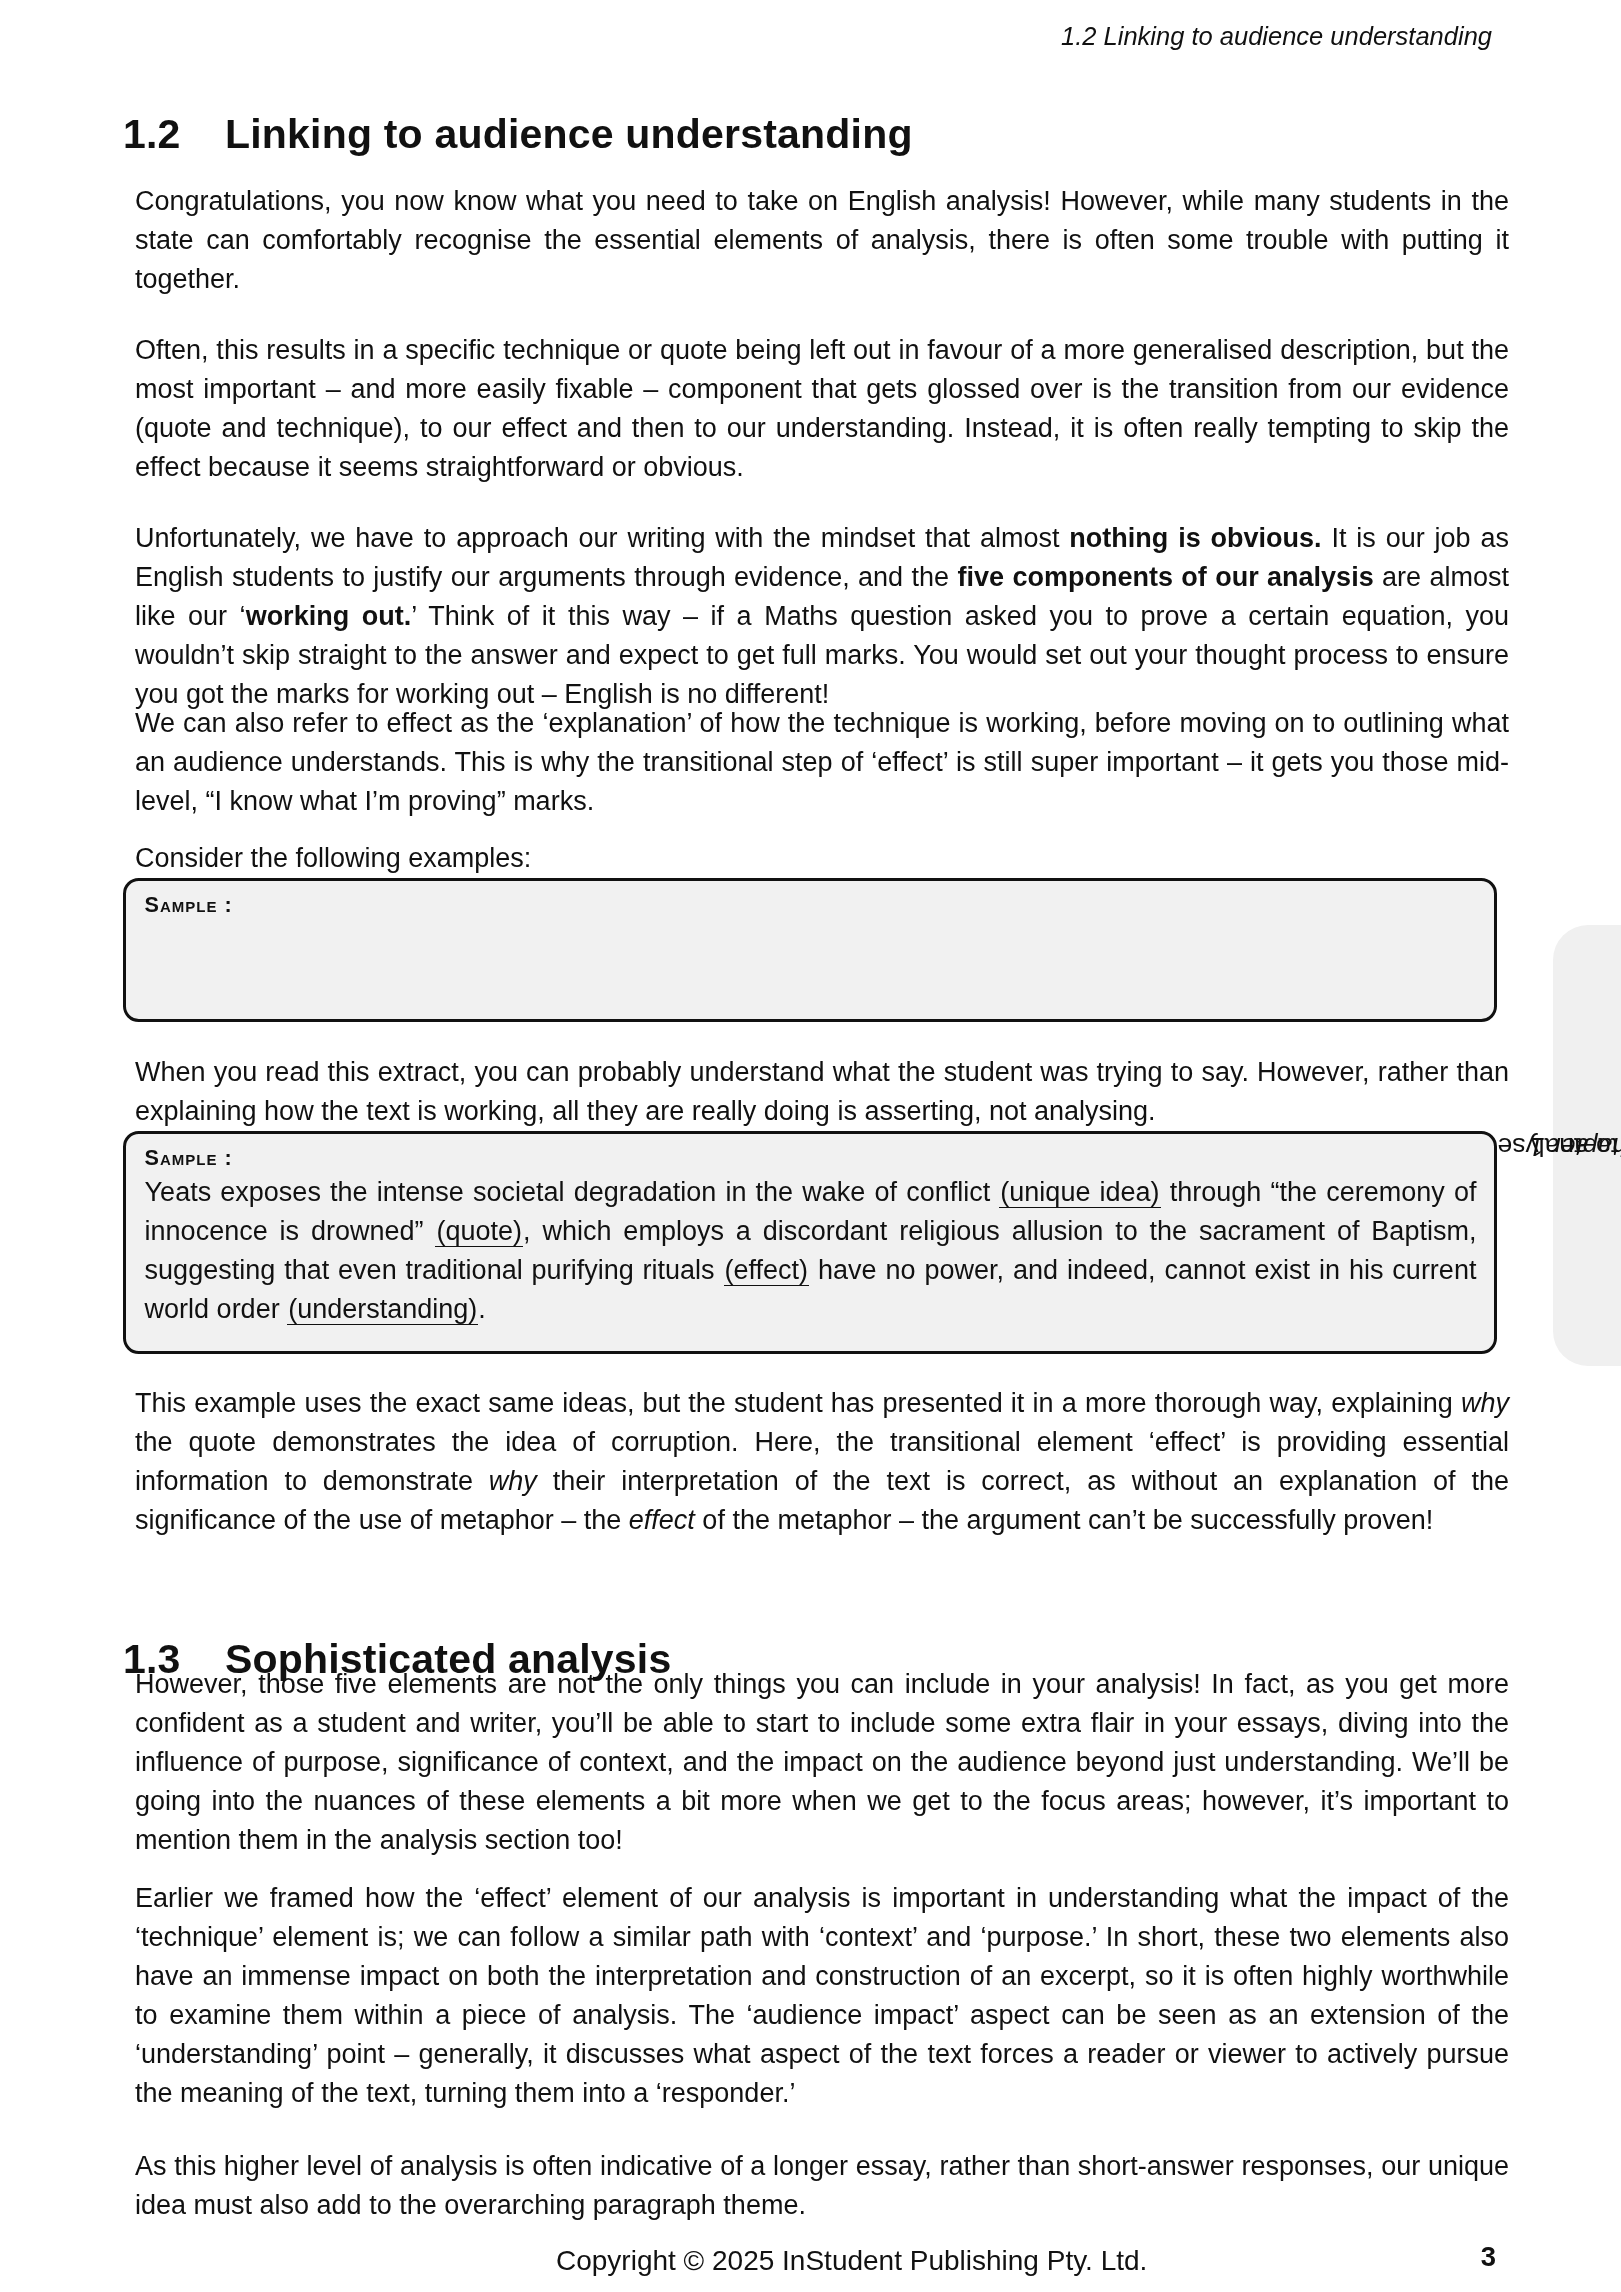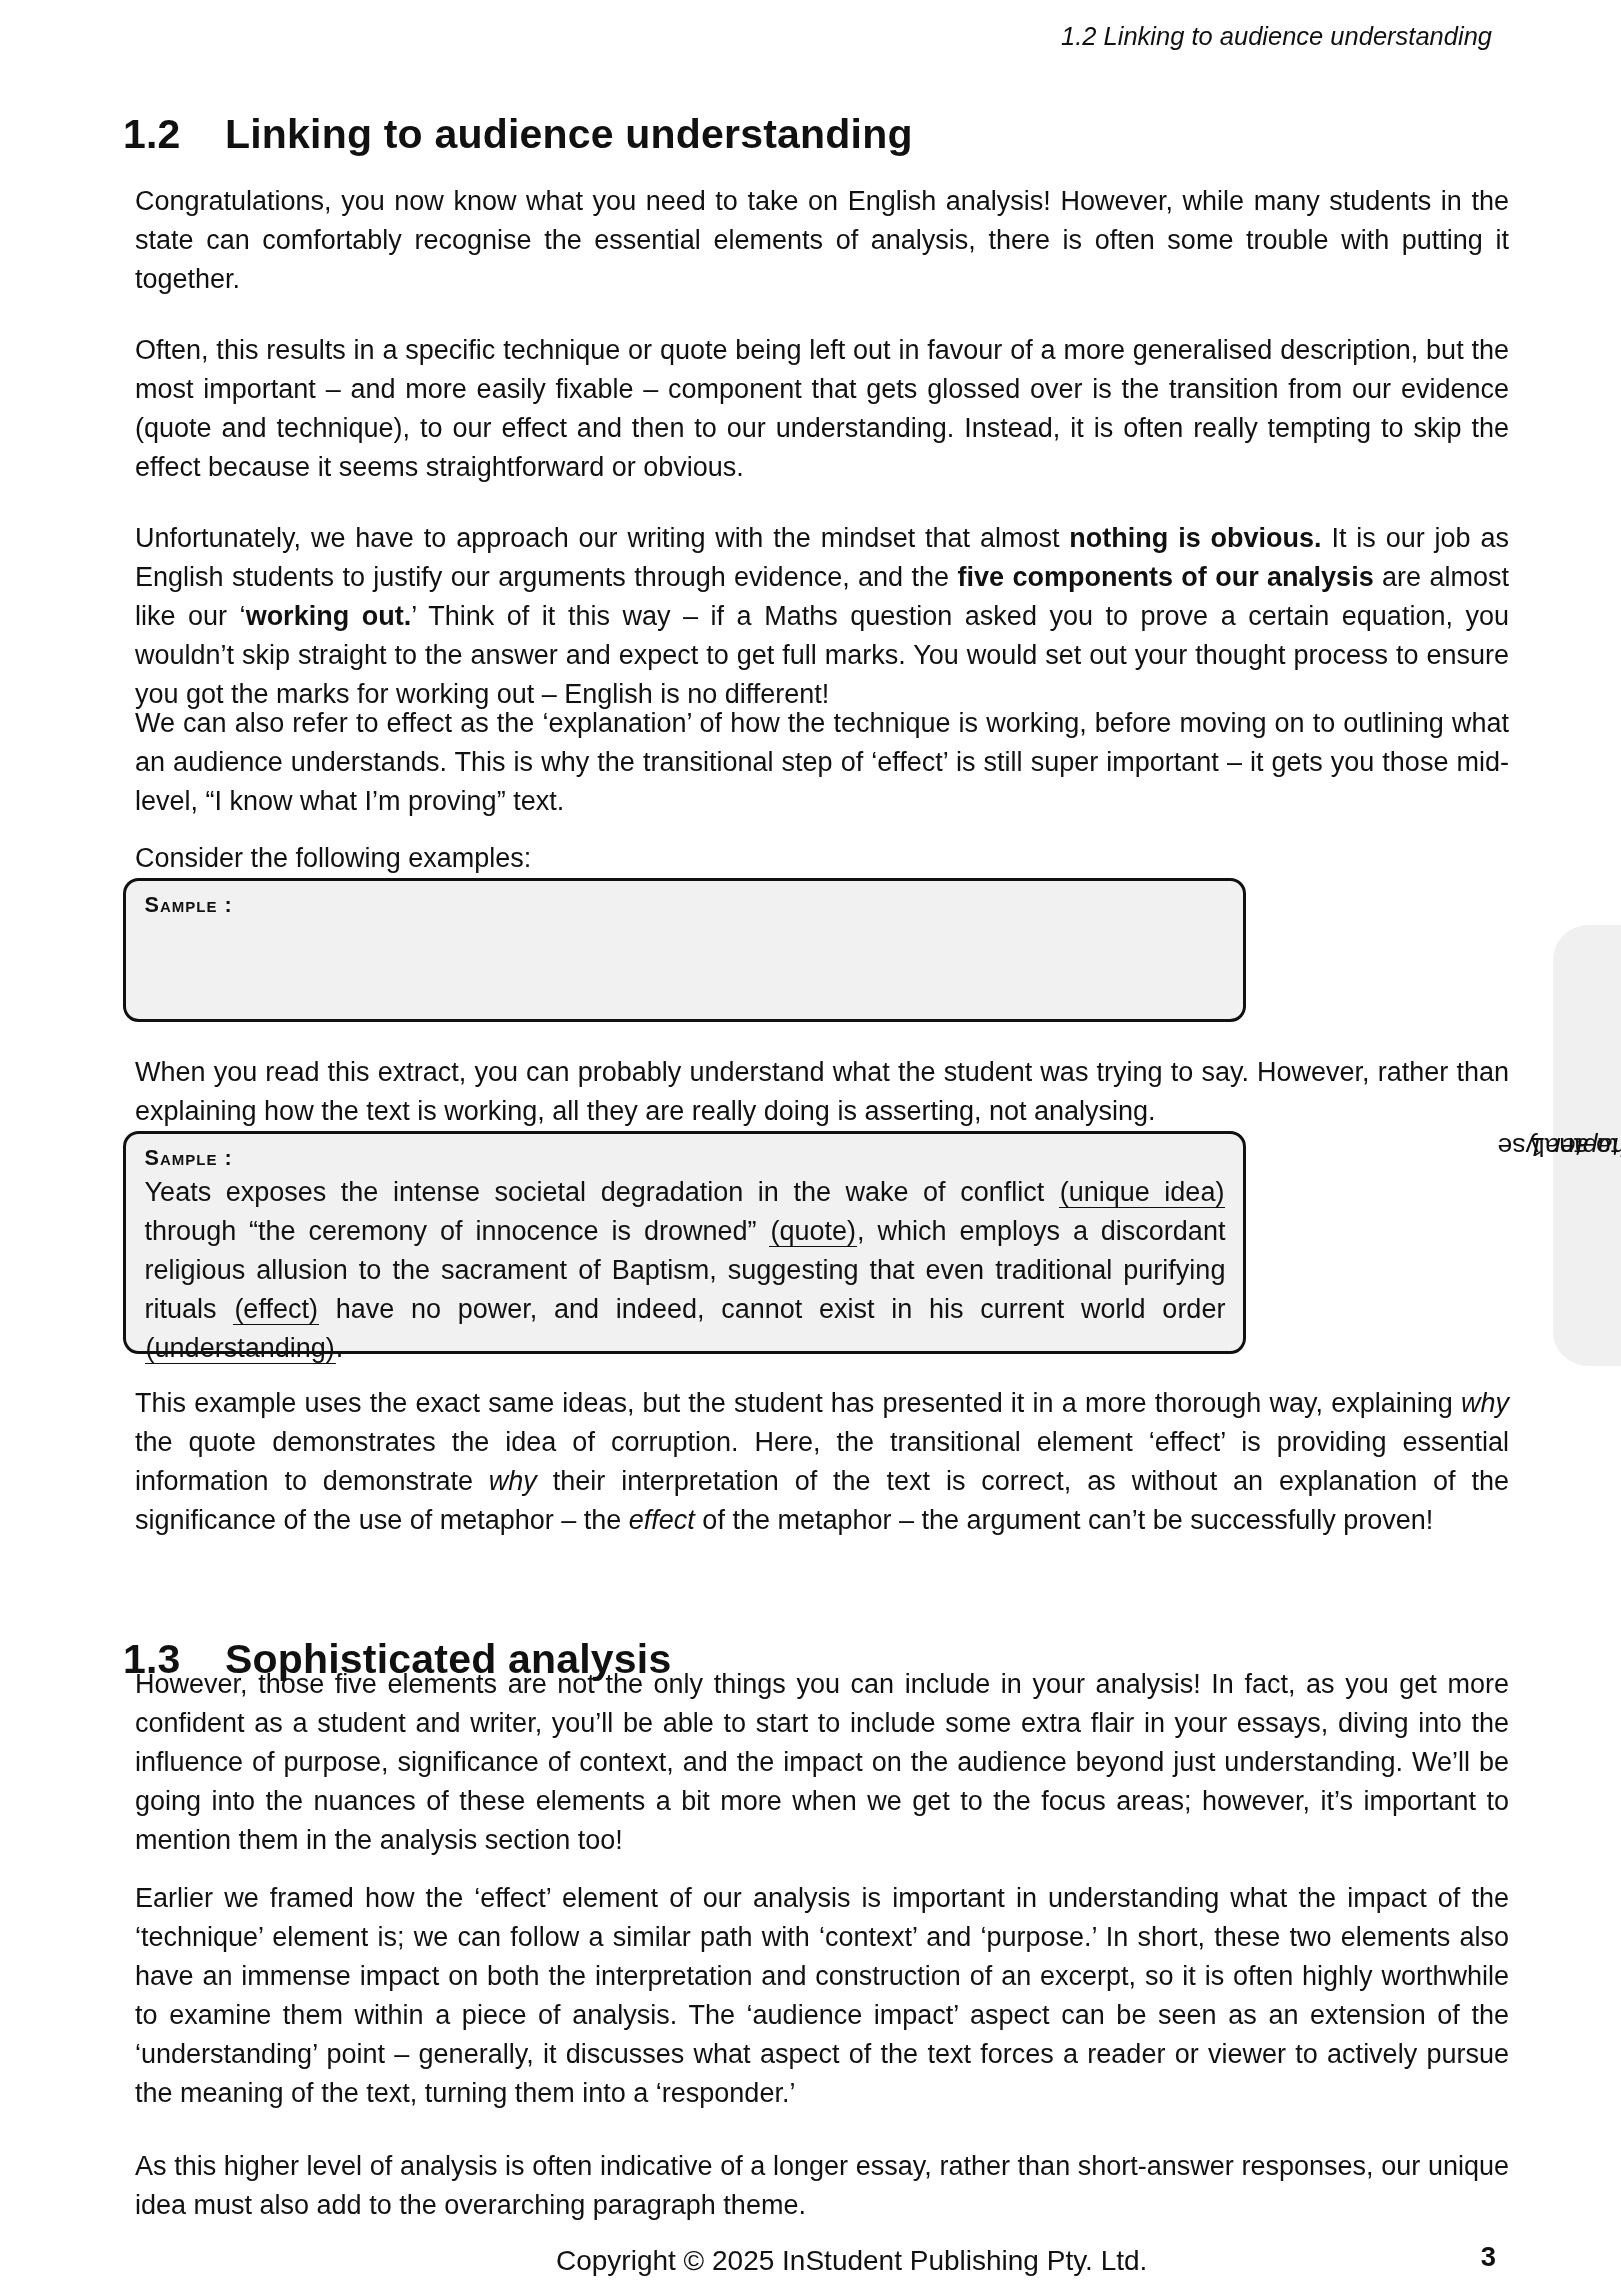--- a/index.html
+++ b/index.html
@@ -5,21 +5,21 @@
   html, body { margin: 0; padding: 0; background: #ffffff; }
   body { width: 1621px; height: 2293px; position: relative; overflow: hidden;
          font-family: "Liberation Sans", sans-serif; color: #111111; }
   .running-head { position: absolute; top: 21.6px; right: 129px; font-size: 25.5px; font-style: italic; color: #111; }
   .content { position: absolute; left: 123px; width: 1374px; top: 0; }
   h2 { margin: 0; font-size: 41px; font-weight: bold; letter-spacing: 0.2px; line-height: 1; }
   h2 .num { display: inline-block; width: 102px; }
   h2.s12 { position: absolute; top: 114px; }
   h2.s13 { position: absolute; top: 1639px; }
   p { margin: 12px; font-size: 27px; line-height: 39px; text-align: justify; position: absolute; left: 0; width: 1374px; }
-  .sample-box { position: absolute; left: 0; width: 1123px; box-sizing: border-box;
+  .sample-box { position: absolute; left: 0; width: 1374px; box-sizing: border-box;
                 border: 3.4px solid #111; border-radius: 15.7px; background: #f1f1f1; padding: 7.8px 17.6px 9.8px 18.6px; }
   .sample-label { font-size: 21.6px; font-weight: bold; font-variant: small-caps; letter-spacing: 1px; line-height: 31px; display: block; }
   .sample-text { font-size: 27px; line-height: 39px; text-align: justify; display: block; }
   .tag { text-decoration: none; border-bottom: 1.5px solid #111; padding: 0 1px; }
   .chapter-tab { position: absolute; left: 1553px; top: 925px; width: 69px; height: 441px; background: #f0f0f0;
                  border-top-left-radius: 35px; border-bottom-left-radius: 35px; }
   .chapter-tab span { position: absolute; left: 50%; top: 50%; transform: translate(-50%,-50%) rotate(90deg);
                       white-space: nowrap; font-size: 26.5px; color: #111; }
   .chapter-tab .ital { font-style: italic; }
   .footer-copy { position: absolute; top: 2245px; left: 550px; font-size: 28px; color: #111; margin-left: 6px; }
@@ -36,21 +36,21 @@
     <span class="num">1.2</span><span>Linking to audience understanding</span>
   </h2>
 
   <p style="top:170px">Congratulations, you now know what you need to take on English analysis! However, while many students in the state can comfortably recognise the essential elements of analysis, there is often some trouble with putting it together.</p>
   <p style="top:319px">Often, this results in a specific technique or quote being left out in favour of a more generalised description, but the most important – and more easily fixable – component that gets glossed over is the transition from our evidence (quote and technique), to our effect and then to our understanding.  Instead, it is often really tempting to skip the effect because it seems straightforward or obvious.</p>
 
   <p style="top:507px">
     <span>Unfortunately, we have to approach our writing with the mindset that almost </span><b>nothing is obvious.</b><span>  It is our job as English students to justify our arguments through evidence, and the </span><b>five components of our analysis</b><span> are almost like our ‘</span><b>working out.</b><span>’ Think of it this way – if a Maths question asked you to prove a certain equation, you wouldn’t skip straight to the answer and expect to get full marks.  You would set out your thought process to ensure you got the marks for working out – English is no different!</span>
   </p>
 
-  <p style="top:692px">We can also refer to effect as the ‘explanation’ of how the technique is working, before moving on to outlining what an audience understands.  This is why the transitional step of ‘effect’ is still super important – it gets you those mid-level, “I know what I’m proving” text.</p>
+  <p style="top:692px">We can also refer to effect as the ‘explanation’ of how the technique is working, before moving on to outlining what an audience understands.  This is why the transitional step of ‘effect’ is still super important – it gets you those mid-level, “I know what I’m proving” marks.</p>
   <p style="top:827px">Consider the following examples:</p>
 
   <div class="sample-box" style="top:878px; height:144px;">
     <span class="sample-label">Sample :</span>
   </div>
 
   <p style="top:1041px">When you read this extract, you can probably understand what the student was trying to say.  However, rather than explaining how the text is working, all they are really doing is asserting, not analysing.</p>
 
   <div class="sample-box" style="top:1131px; height:223px;">
     <span class="sample-label">Sample :</span>

